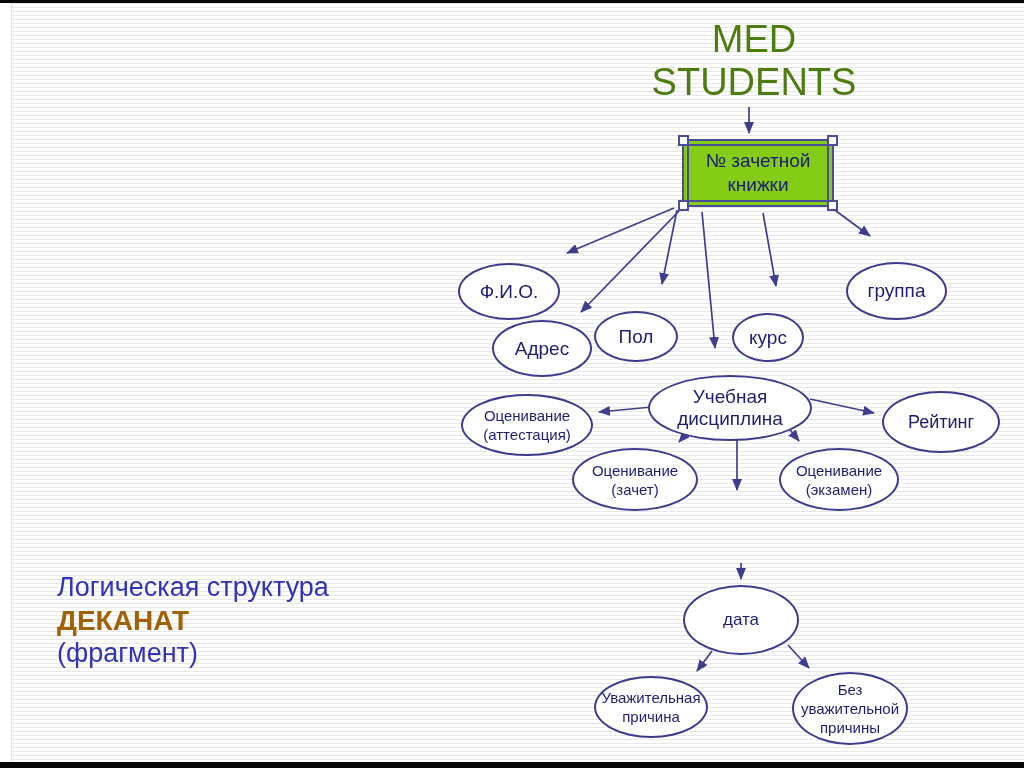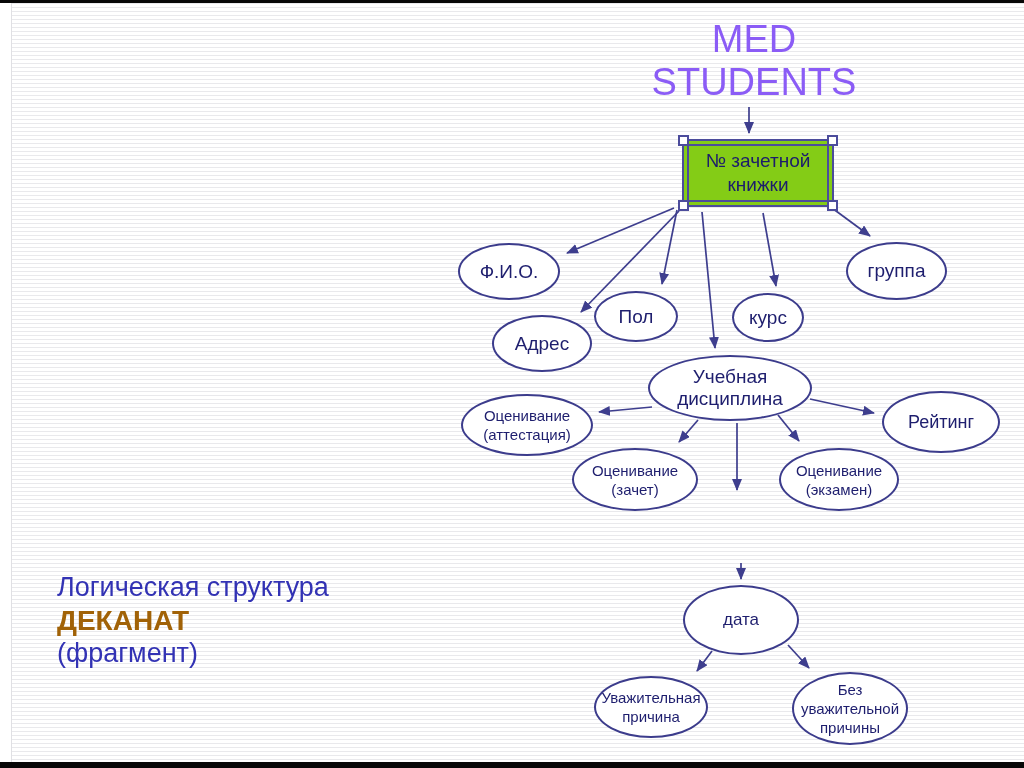--- a/index.html
+++ b/index.html
@@ -12,21 +12,21 @@
     background:repeating-linear-gradient(to bottom, #ffffff 0px, #ffffff 3px, #e9e9ec 3px, #e9e9ec 4px);
   }
   .bar-top    { position:absolute; left:0; top:0; width:1024px; height:3px; background:#070707; z-index:6; }
   .bar-bottom { position:absolute; left:0; bottom:0; width:1024px; height:6px; background:#070707; z-index:6; }
   .left-strip {
     position:absolute; left:0; top:3px; width:11px; height:759px;
     background:#ffffff; border-right:1px solid #e0e0e4; z-index:2;
   }
   .title {
     position:absolute; left:638px; top:18px; width:232px; z-index:3;
-    text-align:center; font-size:38px; line-height:43px; color:#8b5cf6; font-weight:400;
+    text-align:center; font-size:38px; line-height:43px; color:#4d7c0f; font-weight:400;
   }
   
   .root-box {
     position:absolute; left:682px; top:139px; width:152px; height:68px; z-index:3;
     background:#84cc16; border:2px solid #4c4c9c; box-sizing:border-box;
   }
   .root-box .inner {
     position:absolute; left:3px; top:3px; right:3px; bottom:3px;
     border:2px solid #4c4c9c;
     display:flex; align-items:center; justify-content:center;
@@ -42,21 +42,21 @@
   .root-label {
     width:146px; text-align:center; font-size:19px; line-height:24px; color:#1c1c6c;
   }
   .node {
     position:absolute; z-index:3; background:#ffffff;
     border:2px solid #3c3c8c; border-radius:50%; box-sizing:border-box;
     display:flex; align-items:center; justify-content:center;
     text-align:center; color:#1e1e6e;
   }
   .node span { display:block; padding:0 6px; }
-  .fs19 { font-size:19px; line-height:22px; }
+  .fs19 { font-size:19px; line-height:22px;margin-top:20px; }
   .fs18 { font-size:18px; line-height:21px; }
   .fs17 { font-size:17px; line-height:20px; }
   .fs15 { font-size:15px; line-height:19px; }
   .connectors { position:absolute; left:0; top:0; z-index:2; }
   .caption {
     position:absolute; left:57px; top:571px; z-index:3;
     color:#3232b4; font-size:27px; line-height:33px;
   }
   .caption .emph { font-weight:bold; color:#a16207; font-size:28px; }
 </style>
@@ -105,21 +105,21 @@
       <div class="root-label">№ зачетной книжки</div>
     </div>
   </div>
 
   <div class="node fs19" style="left:458px;top:243px;width:102px;height:57px">
     <span>Ф.И.О.</span>
   </div>
   <div class="node fs19" style="left:594px;top:291px;width:84px;height:51px">
     <span>Пол</span>
   </div>
-  <div class="node fs19" style="left:492px;top:315px;width:100px;height:57px">
+  <div class="node fs19" style="left:492px;top:300px;width:100px;height:57px">
     <span>Адрес</span>
   </div>
   <div class="node fs19" style="left:732px;top:293px;width:72px;height:49px">
     <span>курс</span>
   </div>
   <div class="node fs19" style="left:846px;top:242px;width:101px;height:58px">
     <span>группа</span>
   </div>
   <div class="node fs19" style="left:648px;top:355px;width:164px;height:66px">
     <span>Учебная дисциплина</span>

